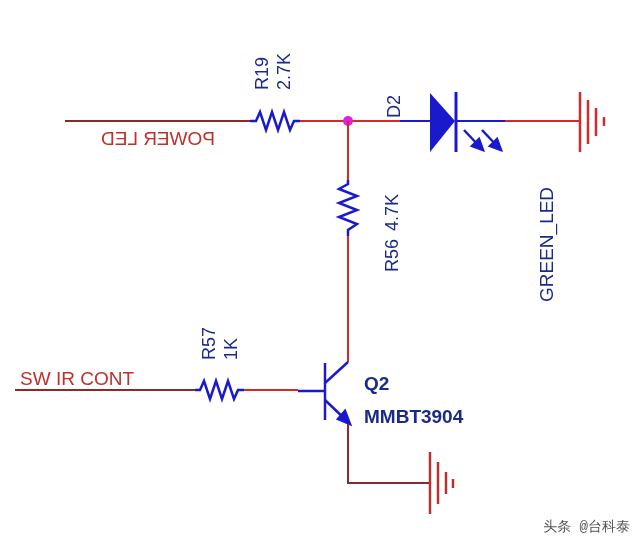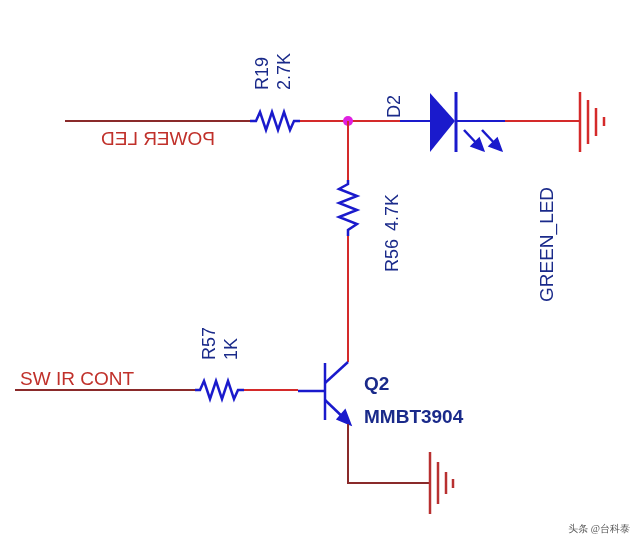--- a/index.html
+++ b/index.html
@@ -1,19 +1,19 @@
 <!DOCTYPE html>
 <html><head>
 <meta charset="utf-8">
 <style>
   html, body { margin: 0; padding: 0; background: #ffffff; }
   body { width: 640px; height: 550px; position: relative; overflow: hidden; font-family: "Liberation Sans", sans-serif; }
   svg { position: absolute; left: 0; top: 0; }
   .lbl { font-family: "Liberation Sans", sans-serif; }
-  .watermark { position: absolute; right: 10px; bottom: 14px; font-family: Liberation Serif, serif; font-size: 10px; color: #555; }
+  .watermark { position: absolute; right: 10px; bottom: 14px; font-family: Liberation Mono, monospace; font-size: 14px; color: #555; }
 </style>
 </head>
 <body>
 
 <svg width="640" height="550" viewBox="0 0 640 550">
 
   <line x1="65" y1="121" x2="250" y2="121" stroke="#8a2a2a" stroke-width="2"></line>
 
   <polyline points="250,121 256,121 260,112 266,130 272,112 278,130 284,112 290,130 294,121 300,121" fill="none" stroke="#1a1acc" stroke-width="2.5"></polyline>
   <line x1="300" y1="121" x2="400" y2="121" stroke="#d42a2a" stroke-width="2"></line>

